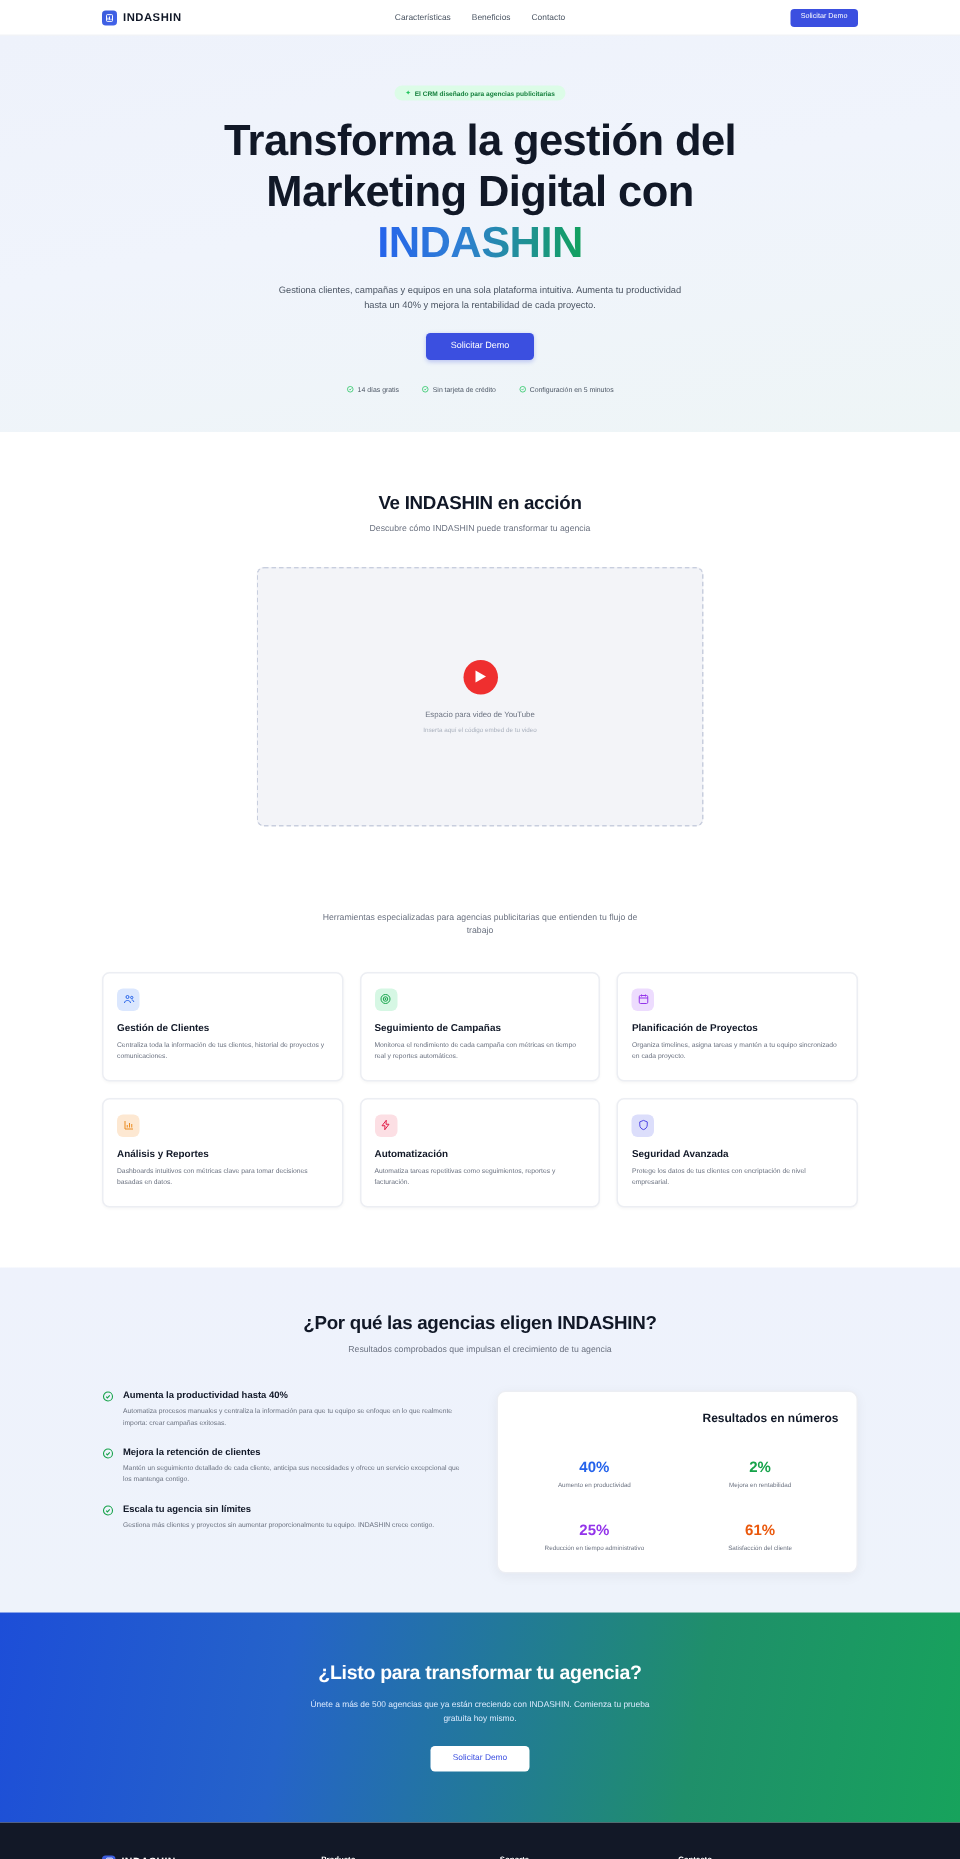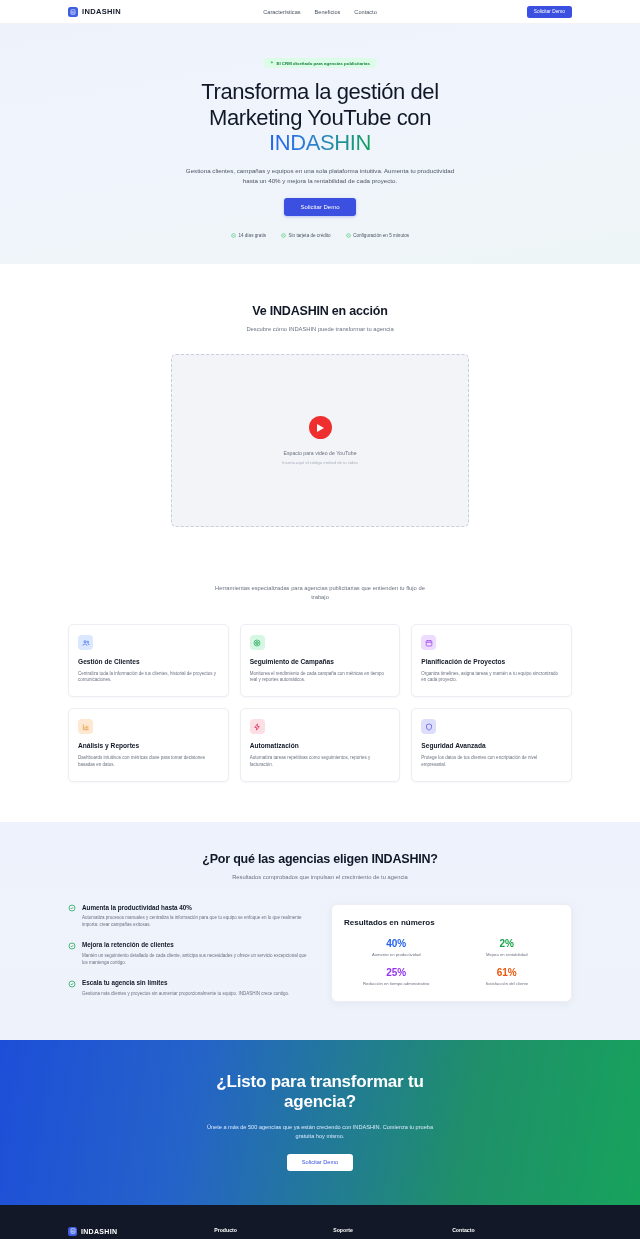--- a/index.html
+++ b/index.html
@@ -27,21 +27,21 @@
     padding:3.5px 7px;border-radius:2.5px;border:none;font-weight:500;
     font-family:inherit;cursor:pointer;white-space:nowrap}
 
   
   .hero{background:linear-gradient(170deg,#eef2fb 0%,#f0f4fc 45%,#eef5f6 100%);
     padding:26px 0 26px;text-align:center;position:relative}
   .badge{display:inline-flex;align-items:center;gap:2.5px;
     background:#dcfce7;color:#15803d;font-size:4.4px;font-weight:700;
     padding:2.5px 7px;border-radius:8px;margin-bottom:11px}
   .badge .spark{color:#22c55e;font-size:4.6px;line-height:1}
-  h1.hero-title{font-size:22px;line-height:1.16;font-weight:400;color:#111827;
+  h1.hero-title{font-size:29px;line-height:1.16;font-weight:700;color:#111827;
     letter-spacing:-.4px;max-width:420px;margin:0 auto}
   .grad-word{background:linear-gradient(90deg,#2563eb 0%,#2f7fd4 40%,#12a05e 100%);
     -webkit-background-clip:text;background-clip:text;color:transparent;display:inline-block}
   p.hero-sub{font-size:6.2px;line-height:1.65;color:#4b5563;max-width:272px;
     margin:10px auto 0}
   .hero-btn{margin-top:12px;background:#3b4fe0;color:#fff;border:none;
     font-family:inherit;font-size:6px;font-weight:500;padding:6px 16px;
     border-radius:3px;cursor:pointer;box-shadow:0 1px 3px rgba(59,79,224,.28)}
   .trust{display:flex;justify-content:center;gap:15px;margin-top:17px}
   .trust-item{display:flex;align-items:center;gap:2.5px;font-size:4.6px;color:#4b5563}
@@ -71,39 +71,39 @@
   .feat-grid{display:grid;grid-template-columns:repeat(3,1fr);gap:11px;margin-top:22px}
   .fcard{background:#fff;border:1px solid #eceef3;border-radius:5px;padding:10px 9px 12px;
     box-shadow:0 1px 2px rgba(16,24,40,.035)}
   .ficon{width:15px;height:15px;border-radius:4px;display:flex;
     align-items:center;justify-content:center;margin-bottom:8px}
   .ficon svg{width:8px;height:8px;display:block}
   .fcard h3{font-size:6.6px;font-weight:700;color:#111827;line-height:1.25;margin-bottom:4px}
   .fcard p{font-size:4.5px;line-height:1.55;color:#6b7280}
 
   
-  .why{background:linear-gradient(180deg,#eef2fc 0%,#eef3fb 100%);padding:30px 68px 38px}
+  .why{background:linear-gradient(180deg,#eef2fc 0%,#eef3fb 100%);padding:30px 68px 26px}
   .why-cols{display:grid;grid-template-columns:1fr 1fr;gap:22px;margin-top:22px;align-items:start}
   .ben{display:flex;gap:6px;margin-bottom:13px}
   .ben:last-child{margin-bottom:0}
   .ben-ico{width:8px;height:8px;flex:0 0 auto;margin-top:.5px}
   .ben h4{font-size:6.3px;font-weight:700;color:#111827;margin-bottom:3.5px}
   .ben p{font-size:4.5px;line-height:1.6;color:#6b7280}
   .stats-card{background:#fff;border:1px solid #eceef3;border-radius:6px;
     padding:13px 12px 14px;box-shadow:0 2px 8px rgba(16,24,40,.05)}
-  .stats-card h3{font-size:8px;font-weight:700;color:#111827;text-align:left;margin-bottom:11px}
-  .stats-grid{display:grid;grid-template-columns:1fr 1fr;gap:10px 6px}
+  .stats-card h3{font-size:8px;font-weight:700;color:#111827;text-align:right;margin-bottom:23px}
+  .stats-grid{display:grid;grid-template-columns:1fr 1fr;gap:22px 6px}
   .stat{text-align:center}
   .stat .v{font-size:10px;font-weight:700;line-height:1.1}
   .stat .l{font-size:4.2px;color:#6b7280;margin-top:3px;line-height:1.35}
 
   
   .cta{background:linear-gradient(100deg,#1d4ed8 0%,#2563c9 30%,#1f8f6a 72%,#17a35c 100%);
     padding:32px 68px 34px;text-align:center}
-  .cta h2{font-size:17px;font-weight:700;color:#fff;line-height:1.2;
+  .cta h2{font-size:13px;font-weight:700;color:#fff;line-height:1.2;
     max-width:275px;margin:0 auto;letter-spacing:-.2px}
   .cta p{font-size:5.6px;color:#dbeafe;line-height:1.6;max-width:242px;margin:10px auto 0}
   .cta-btn{margin-top:13px;background:#fff;color:#3b4fe0;border:none;font-family:inherit;
     font-size:5.6px;font-weight:500;padding:5.5px 15px;border-radius:3px;cursor:pointer}
 
   
   .footer{background:#121827;padding:22px 68px 0;color:#9aa3b2}
   .f-grid{display:grid;grid-template-columns:1.25fr 1fr 1fr 1.1fr;gap:10px}
   .f-brand{display:flex;align-items:center;gap:4px;margin-bottom:7px}
   .f-brand .logo-mark{width:9px;height:9px}
@@ -139,21 +139,21 @@
     <button class="nav-cta">Solicitar Demo</button>
   </nav>
 
   <section class="hero">
     <div class="badge">
       <span class="spark">✦</span>
       <span>El CRM diseñado para agencias publicitarias</span>
     </div>
     <h1 class="hero-title">
       <span>Transforma la gestión del</span><br>
-      <span>Marketing YouTube con</span><br>
+      <span>Marketing Digital con</span><br>
       <span class="grad-word">INDASHIN</span>
     </h1>
     <p class="hero-sub">Gestiona clientes, campañas y equipos en una sola plataforma intuitiva. Aumenta tu productividad hasta un 40% y mejora la rentabilidad de cada proyecto.</p>
     <button class="hero-btn">Solicitar Demo</button>
     <div class="trust">
       <div class="trust-item">
         <svg class="chk" viewBox="0 0 24 24" fill="none" stroke="#22c55e" stroke-width="2.4">
             <circle cx="12" cy="12" r="9"></circle>
             <path d="M8.5 12.2l2.4 2.4 4.6-4.8"></path>
           </svg>

